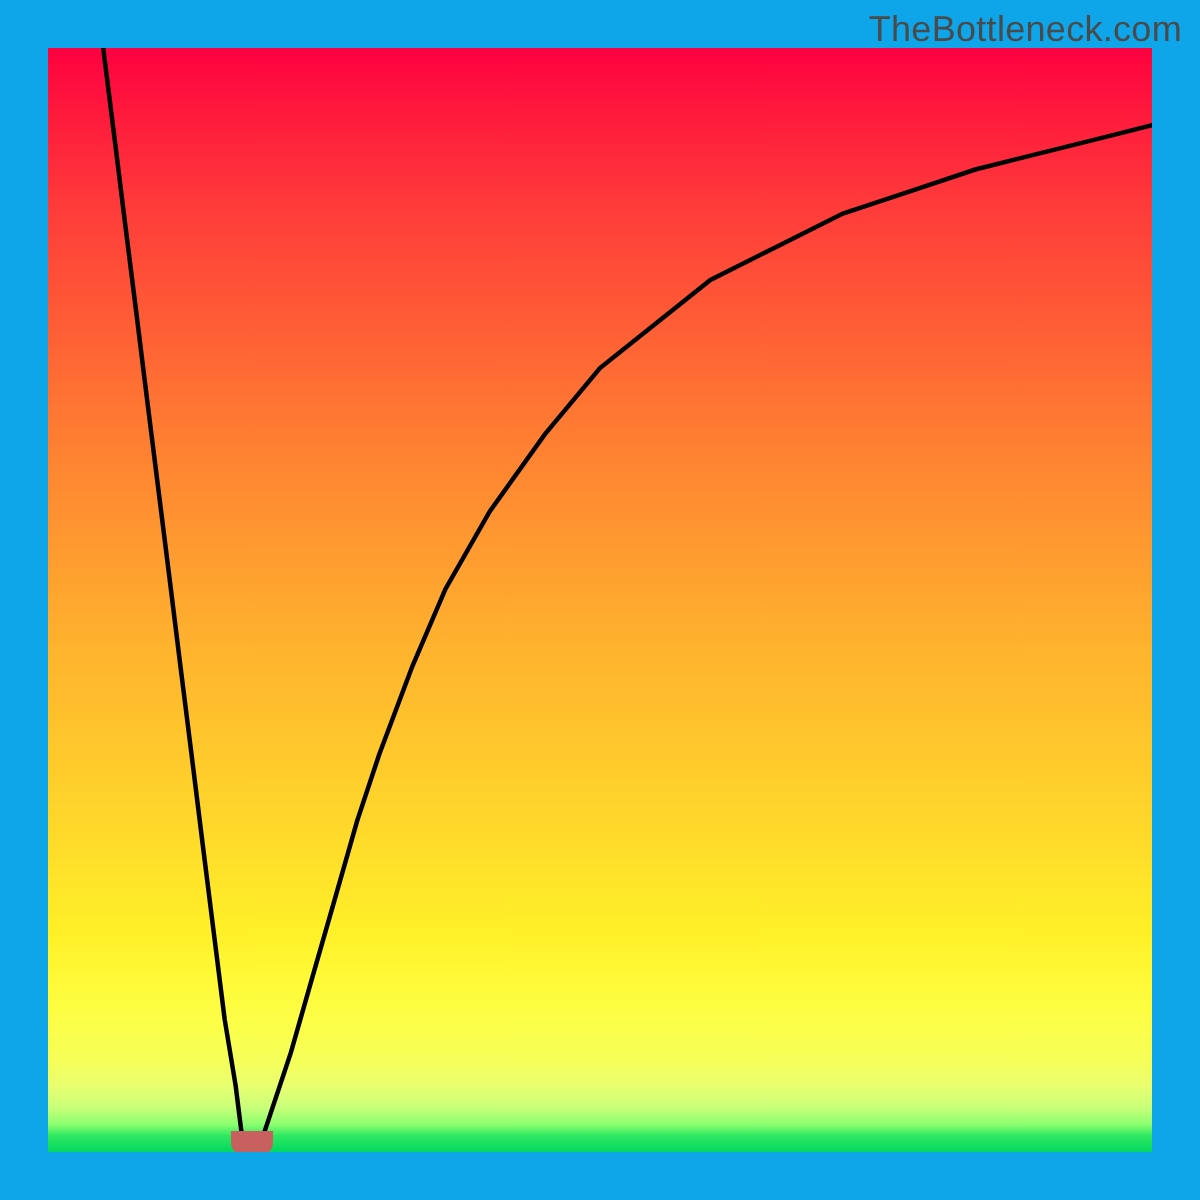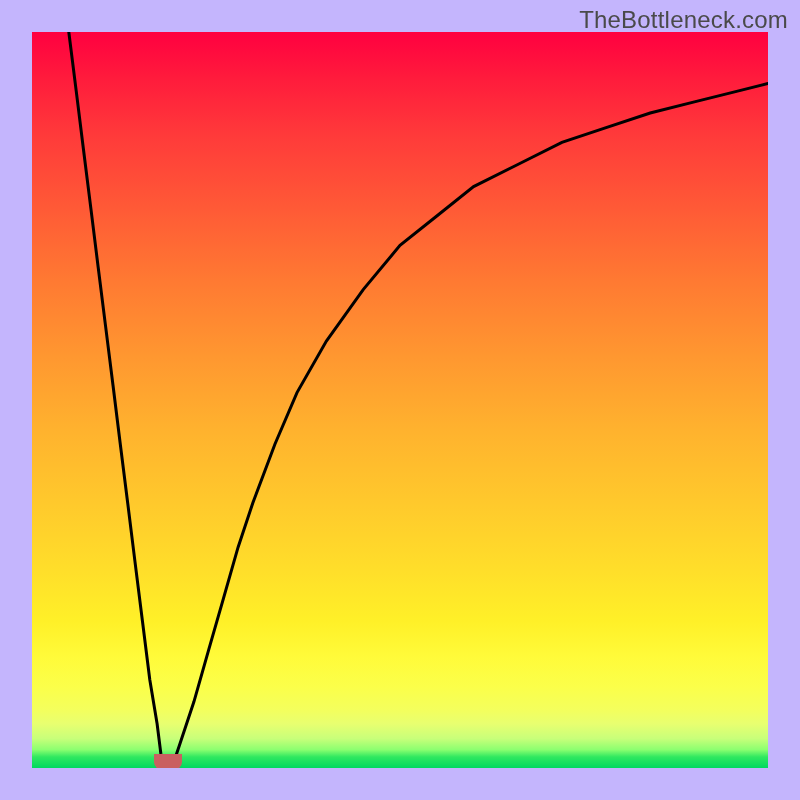--- a/index.html
+++ b/index.html
@@ -8,21 +8,21 @@
     width: 800px;
     height: 800px;
     background: #000;
     overflow: hidden;
     font-family: Arial, Helvetica, sans-serif;
   }
   .frame {
     position: absolute;
     left: 0; top: 0;
     width: 800px; height: 800px;
-    background: #c4b5fd;
+    background: #0ea5e9;
   }
   .plot {
     position: absolute;
     left: 32px;
     top: 32px;
     width: 736px;
     height: 736px;
     overflow: hidden;
   }
   .gradient {

